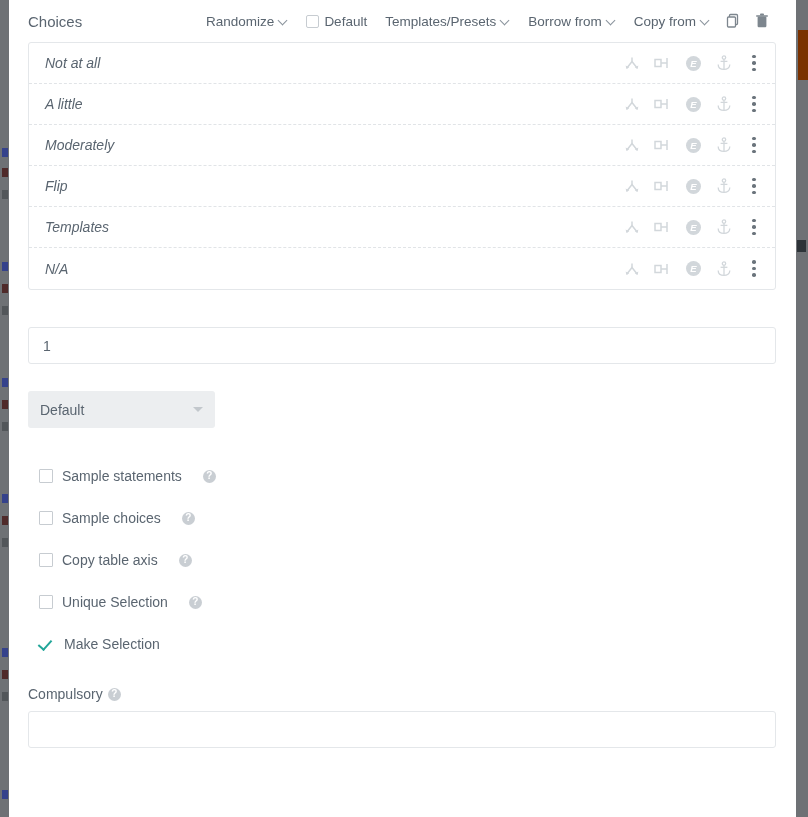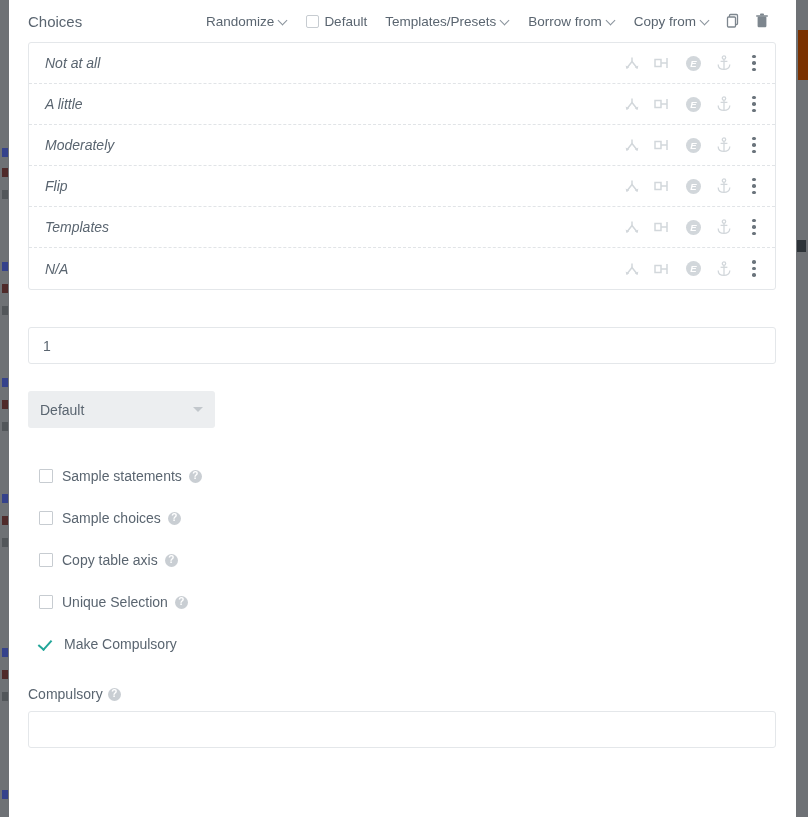--- a/index.html
+++ b/index.html
@@ -273,21 +273,21 @@
     height: 11px;
     border-right: 2.4px solid #22a699;
     border-bottom: 2.4px solid #22a699;
     transform: rotate(42deg);
   }
   .option-label {
     font-size: 14px;
     color: #5a6570;
     display: flex;
     align-items: center;
-    gap: 7px;
+    gap: 21px;
   }
 </style>
 </head>
 <body>
 
 <div class="edge-gutter left">
   <div class="gutter-mark blue" style="top:148px"></div>
   <div class="gutter-mark maroon" style="top:168px"></div>
   <div class="gutter-mark gray" style="top:190px"></div>
   <div class="gutter-mark blue" style="top:262px"></div>
@@ -645,21 +645,21 @@
       <span class="opt-box"></span>
       <span class="option-label">
         <span>Unique Selection</span>
         <span class="help-icon">?</span>
       </span>
     </div>
 
     <div class="option-row">
       <span class="opt-check"></span>
       <span class="option-label">
-        <span>Make Compulsory</span>
+        <span>Make Selection</span>
       </span>
     </div>
 
   </div>
 
   <div class="field-block" style="margin-top:21px">
     <div class="field-label">
       <span>Compulsory</span>
       <span class="help-icon">?</span>
     </div>

